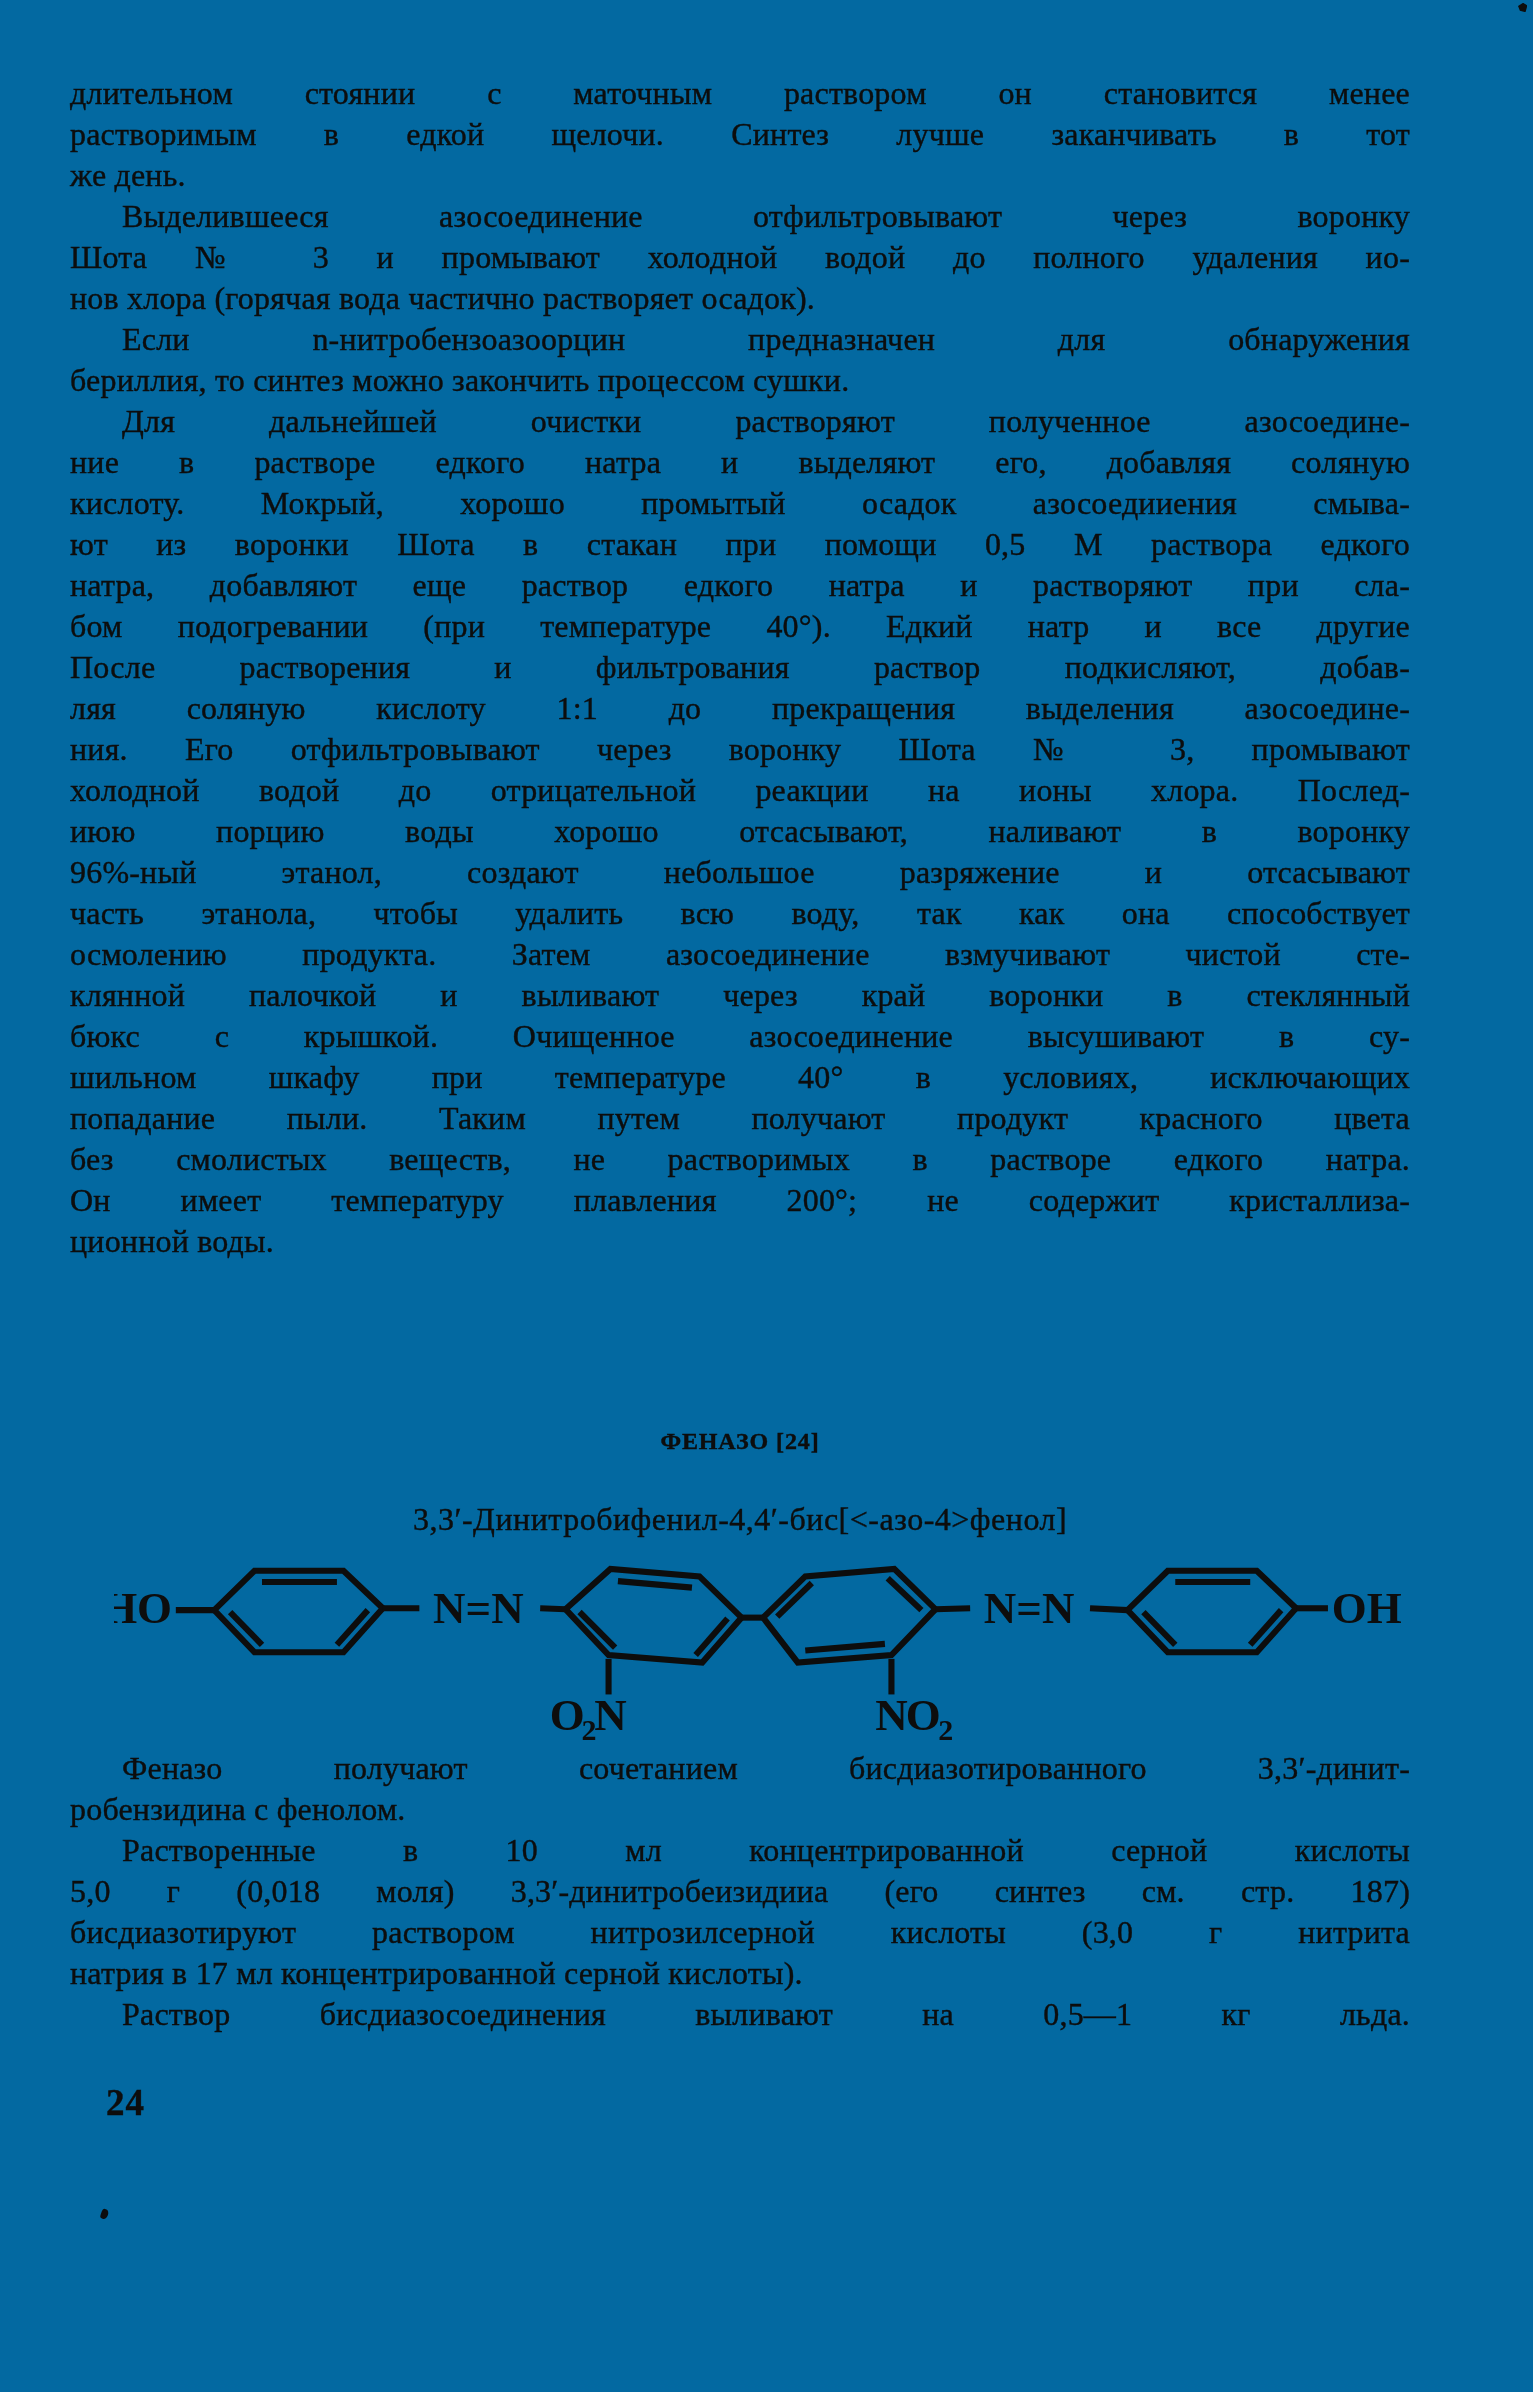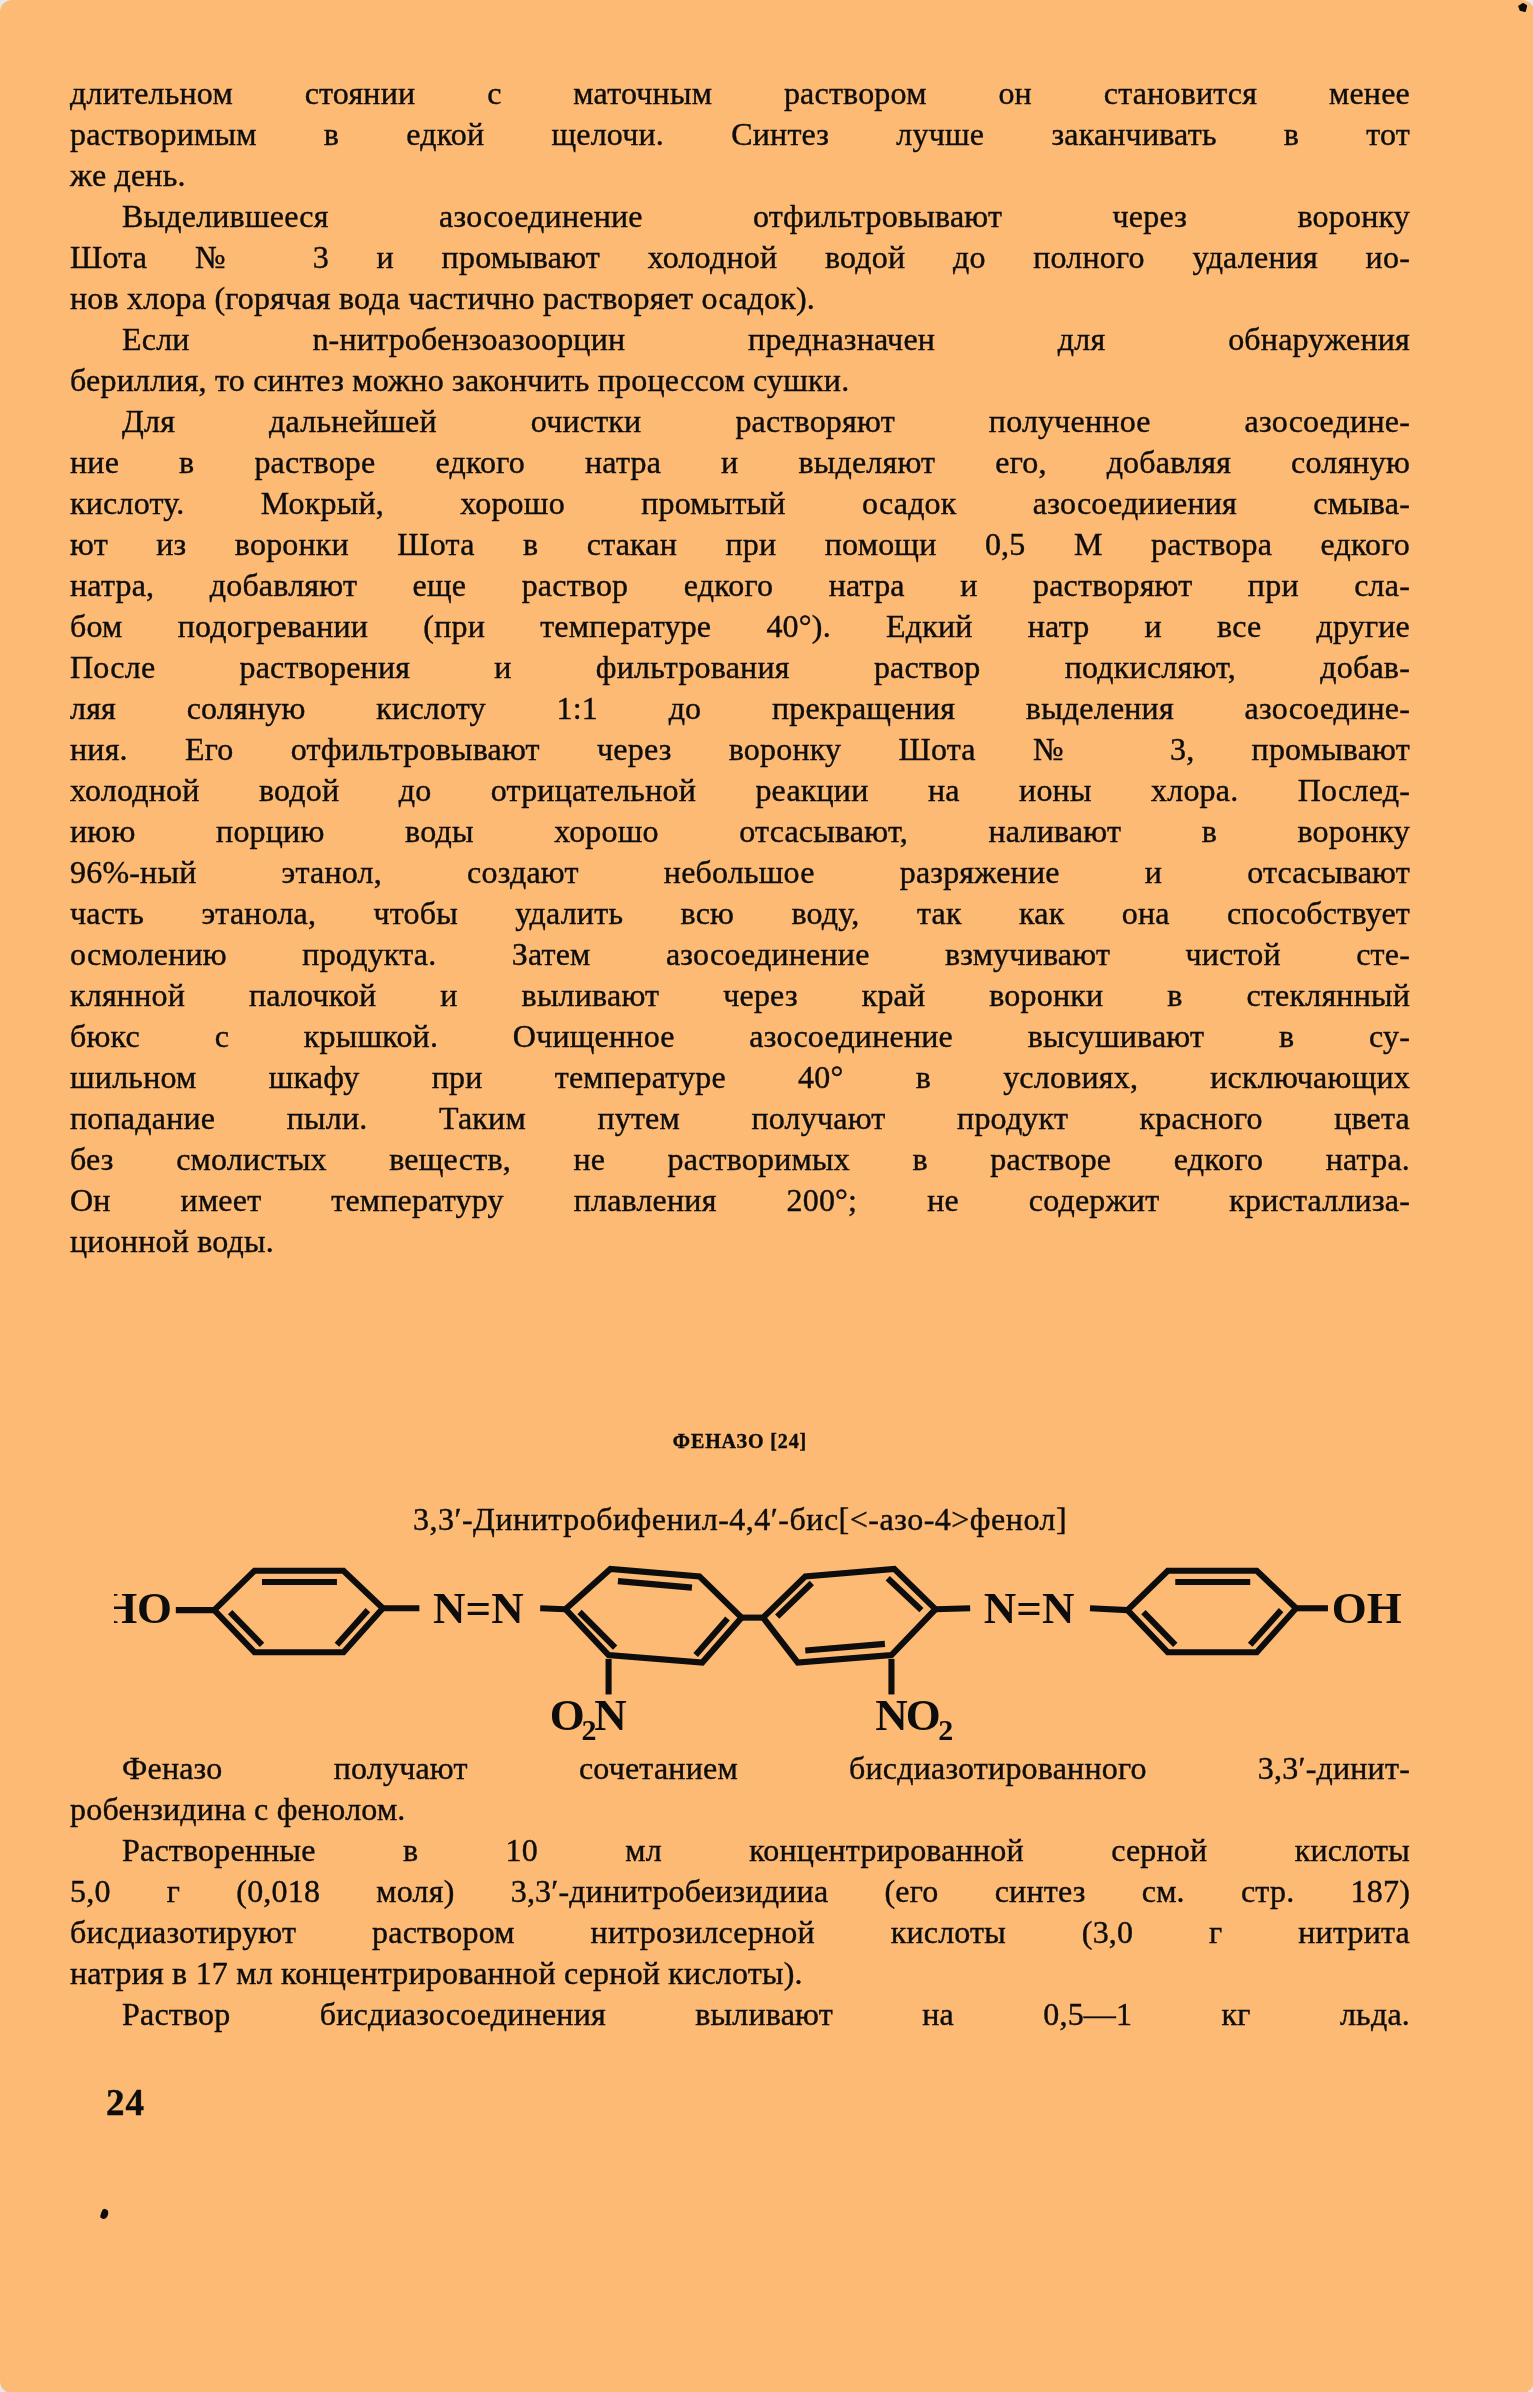--- a/index.html
+++ b/index.html
@@ -1,44 +1,43 @@
 <!DOCTYPE html>
 <html lang="ru" style="font-size:15px"><head>
 <meta charset="utf-8">
 <title>Scanned page 24</title>
 <style>
   html,body{margin:0;padding:0;background:#e8e8e8;}
   .page{
     position:relative;
     width:1534px;height:2393px;
-    background:#fdba74;
+    background:#0369a1;
     box-sizing:border-box;
     padding:73px 124px 0 70px;
     font-family:"Liberation Serif","DejaVu Serif",serif;
     color:#0d0d0d;
     overflow:hidden;
-    border-radius:12px;
     -webkit-text-stroke:0.4px #0d0d0d;
   }
   .body-text{width:1340px;}
   .line{
     font-size:32px;
     line-height:41px;
     height:41px;
     text-align:justify;
     text-align-last:justify;
     white-space:nowrap;
     letter-spacing:0.2px;
   }
   .line.justified{white-space:normal;}
   .line.last{text-align-last:left;}
   .line.indent{text-indent:52px;}
   .section-heading{
     margin-top:162px;
-    font-size:20px;
+    font-size:24px;
     line-height:34px;
     font-weight:bold;
     text-align:center;
     letter-spacing:0.9px;
   }
   .section-subheading{
     margin-top:39px;
     font-size:32px;
     line-height:45px;
     text-align:center;

